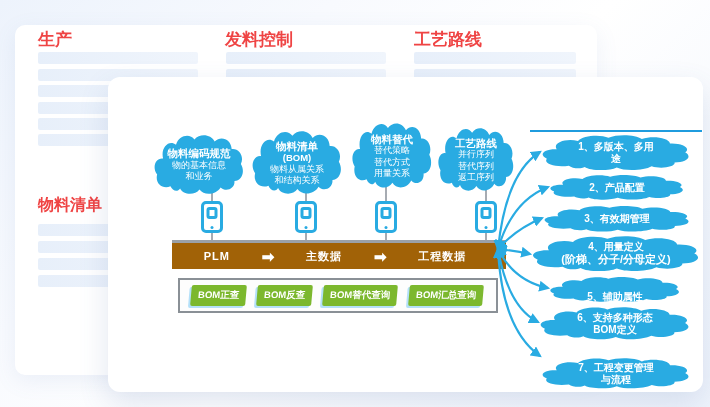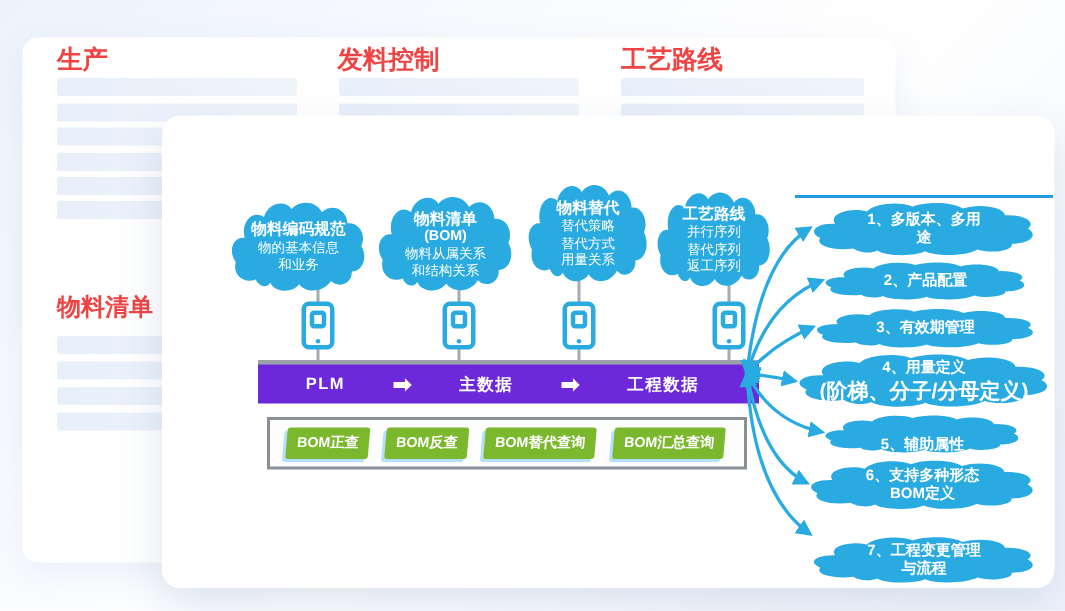--- a/index.html
+++ b/index.html
@@ -40,21 +40,21 @@
   
   .v-line { position:absolute; width:2px; background:#A6ABB2; z-index:1; }
   .phone { position:absolute; width:22px; height:32px; border:3px solid #29ABE2;
     border-radius:5px; background:#fff; z-index:4; }
   .phone .screen { position:absolute; left:50%; top:3px; transform:translateX(-50%);
     width:11px; height:12px; border:3px solid #29ABE2; border-radius:3px; }
   .phone .dot { position:absolute; left:50%; bottom:1px; transform:translateX(-50%);
     width:3px; height:3px; border-radius:50%; background:#29ABE2; }
   
   .bar { position:absolute; left:64px; top:163px; width:334px; height:29px;
-    background:#6d28d9; border-top:3px solid #9BA1A8; display:flex; align-items:center;
+    background:#a16207; border-top:3px solid #9BA1A8; display:flex; align-items:center;
     justify-content:space-evenly; z-index:3; color:#fff; padding-right:8px; }
   .bar .stage { font-weight:bold; font-size:11px; letter-spacing:1px; }
   .bar .flow-arrow { font-size:15px; font-weight:bold; line-height:1; }
   
   .query-box { position:absolute; left:70px; top:201px; width:320px; height:35px;
     border:2px solid #8A9096; background:#fdfdfd; display:flex; align-items:center;
     gap:11px; padding:0 11px; z-index:3; }
   .q-btn { background:#7CB82E; color:#fff; font-weight:bold; font-size:9.5px;
     padding:4px 7px; border-radius:2px; white-space:nowrap;
     box-shadow:-2px 2px 0 rgba(120,200,245,.55); transform:skewX(-5deg); }
@@ -215,21 +215,21 @@
         <use href="#cloudPath"></use>
       </svg>
     <div class="b-line">3、有效期管理</div>
   </div>
 
   <div class="bom-cloud" style="left:422px; top:158px; width:172px; height:38px;">
     <svg class="cloud-shape" viewBox="0 0 200 120" preserveAspectRatio="none">
         <use href="#cloudPath"></use>
       </svg>
     <div class="b-line">4、用量定义</div>
-    <div class="b-line" style="font-size:14px;">(阶梯、分子/分母定义)</div>
+    <div class="b-line" style="font-size:11px;">(阶梯、分子/分母定义)</div>
   </div>
 
   <div class="bom-cloud" style="left:440px; top:199px; width:134px; height:27px;justify-content:flex-end;">
     <svg class="cloud-shape" viewBox="0 0 200 120" preserveAspectRatio="none">
         <use href="#cloudPath"></use>
       </svg>
     <div class="b-line">5、辅助属性</div>
   </div>
 
   <div class="bom-cloud" style="left:430px; top:229px; width:154px; height:35px;">

